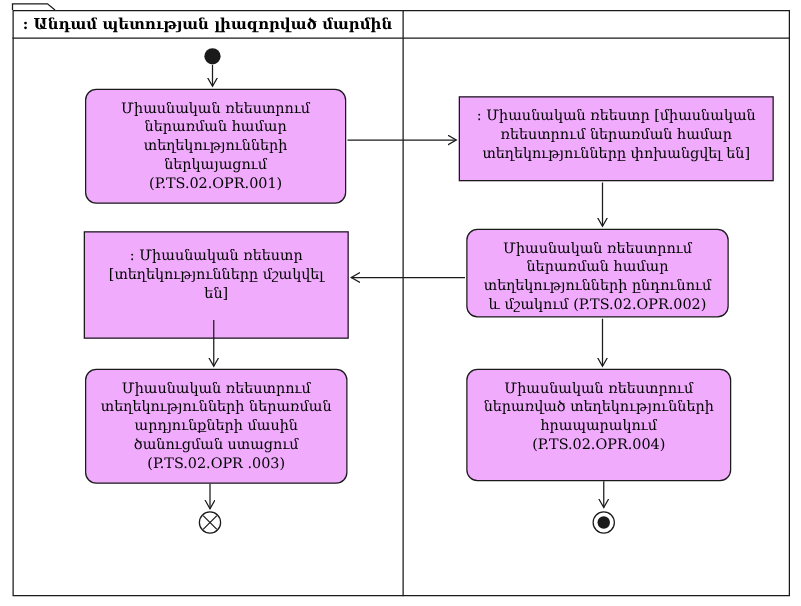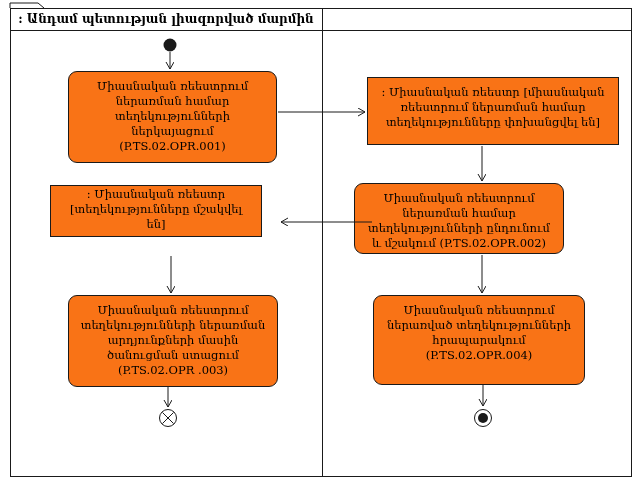--- a/index.html
+++ b/index.html
@@ -49,35 +49,35 @@
   }
   .lane-divider {
     position: absolute;
     left: 322px; top: 8px;
     width: 1px; height: 469px;
     background: #1a1a1a;
   }
   .node {
     position: absolute;
     border: 1px solid #1a1a1a;
-    background: #f97316;
+    background: #f0abfc;
     display: flex;
     justify-content: center;
     align-items: flex-start;
     text-align: center;
     font-size: 11.5px;
     line-height: 1.3;
     padding: 7px 9px 0 9px;
   }
   .action { border-radius: 9px; }
   .object { border-radius: 0; }
   #action-1 { left: 68px;  top: 71px;  width: 209px; height: 92px; }
   #object-1 { left: 367px; top: 77px;  width: 252px; height: 68px; }
-  #action-2 { left: 354px; top: 183px; width: 210px; height: 71px; }
-  #object-2 { left: 50px;  top: 185px; width: 212px; height: 52px; padding-top: 1px; }
+  #action-2 { left: 373px; top: 183px; width: 210px; height: 71px; }
+  #object-2 { left: 67px;  top: 185px; width: 212px; height: 86px; padding-top: 11px; }
   #action-3 { left: 68px;  top: 295px; width: 210px; height: 92px; }
   #action-4 { left: 373px; top: 295px; width: 212px; height: 90px; }
 </style>
 </head>
 <body>
 
 <div id="stage">
 
   <div class="frame"></div>
 

